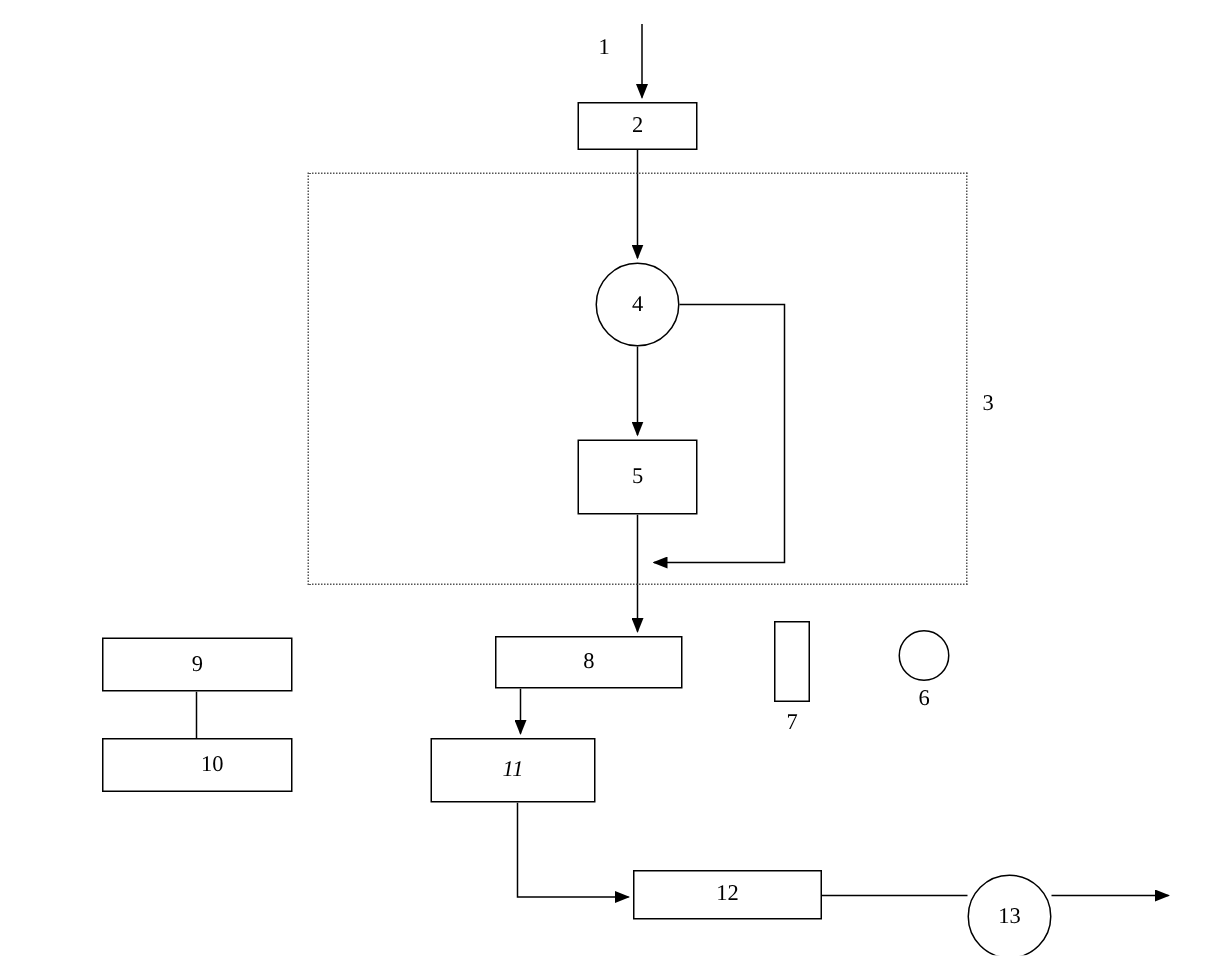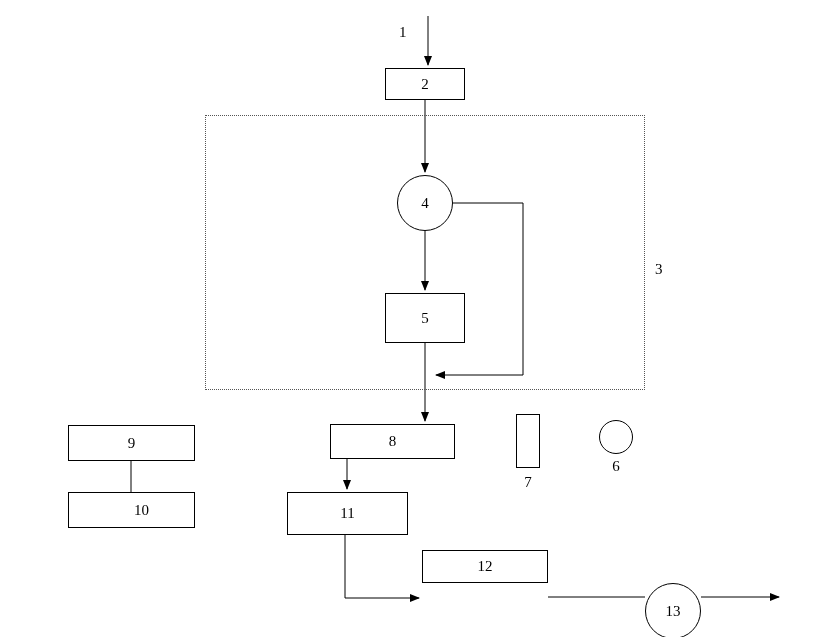--- a/index.html
+++ b/index.html
@@ -119,25 +119,25 @@
   </div>
 
   <div class="node" style="left:68px; top:425px; width:127px; height:36px;">
     <span>9</span>
   </div>
 
   <div class="node" style="left:68px; top:492px; width:127px; height:36px;padding-left:20px;">
     <span>10</span>
   </div>
 
-  <div class="node" style="left:287px; top:492px; width:121px; height:43px;">
+  <div class="node" style="left:287px; top:492px; width:110px; height:43px;font-style:italic;">
     <span>11</span>
   </div>
 
-  <div class="node" style="left:422px; top:550px; width:126px; height:33px;">
+  <div class="node" style="left:422px; top:580px; width:126px; height:33px;">
     <span>12</span>
   </div>
 
   <div class="node circle" style="left:645px; top:583px; width:56px; height:56px;">
     <span>13</span>
   </div>
 
 </div>
 
 </body></html>

